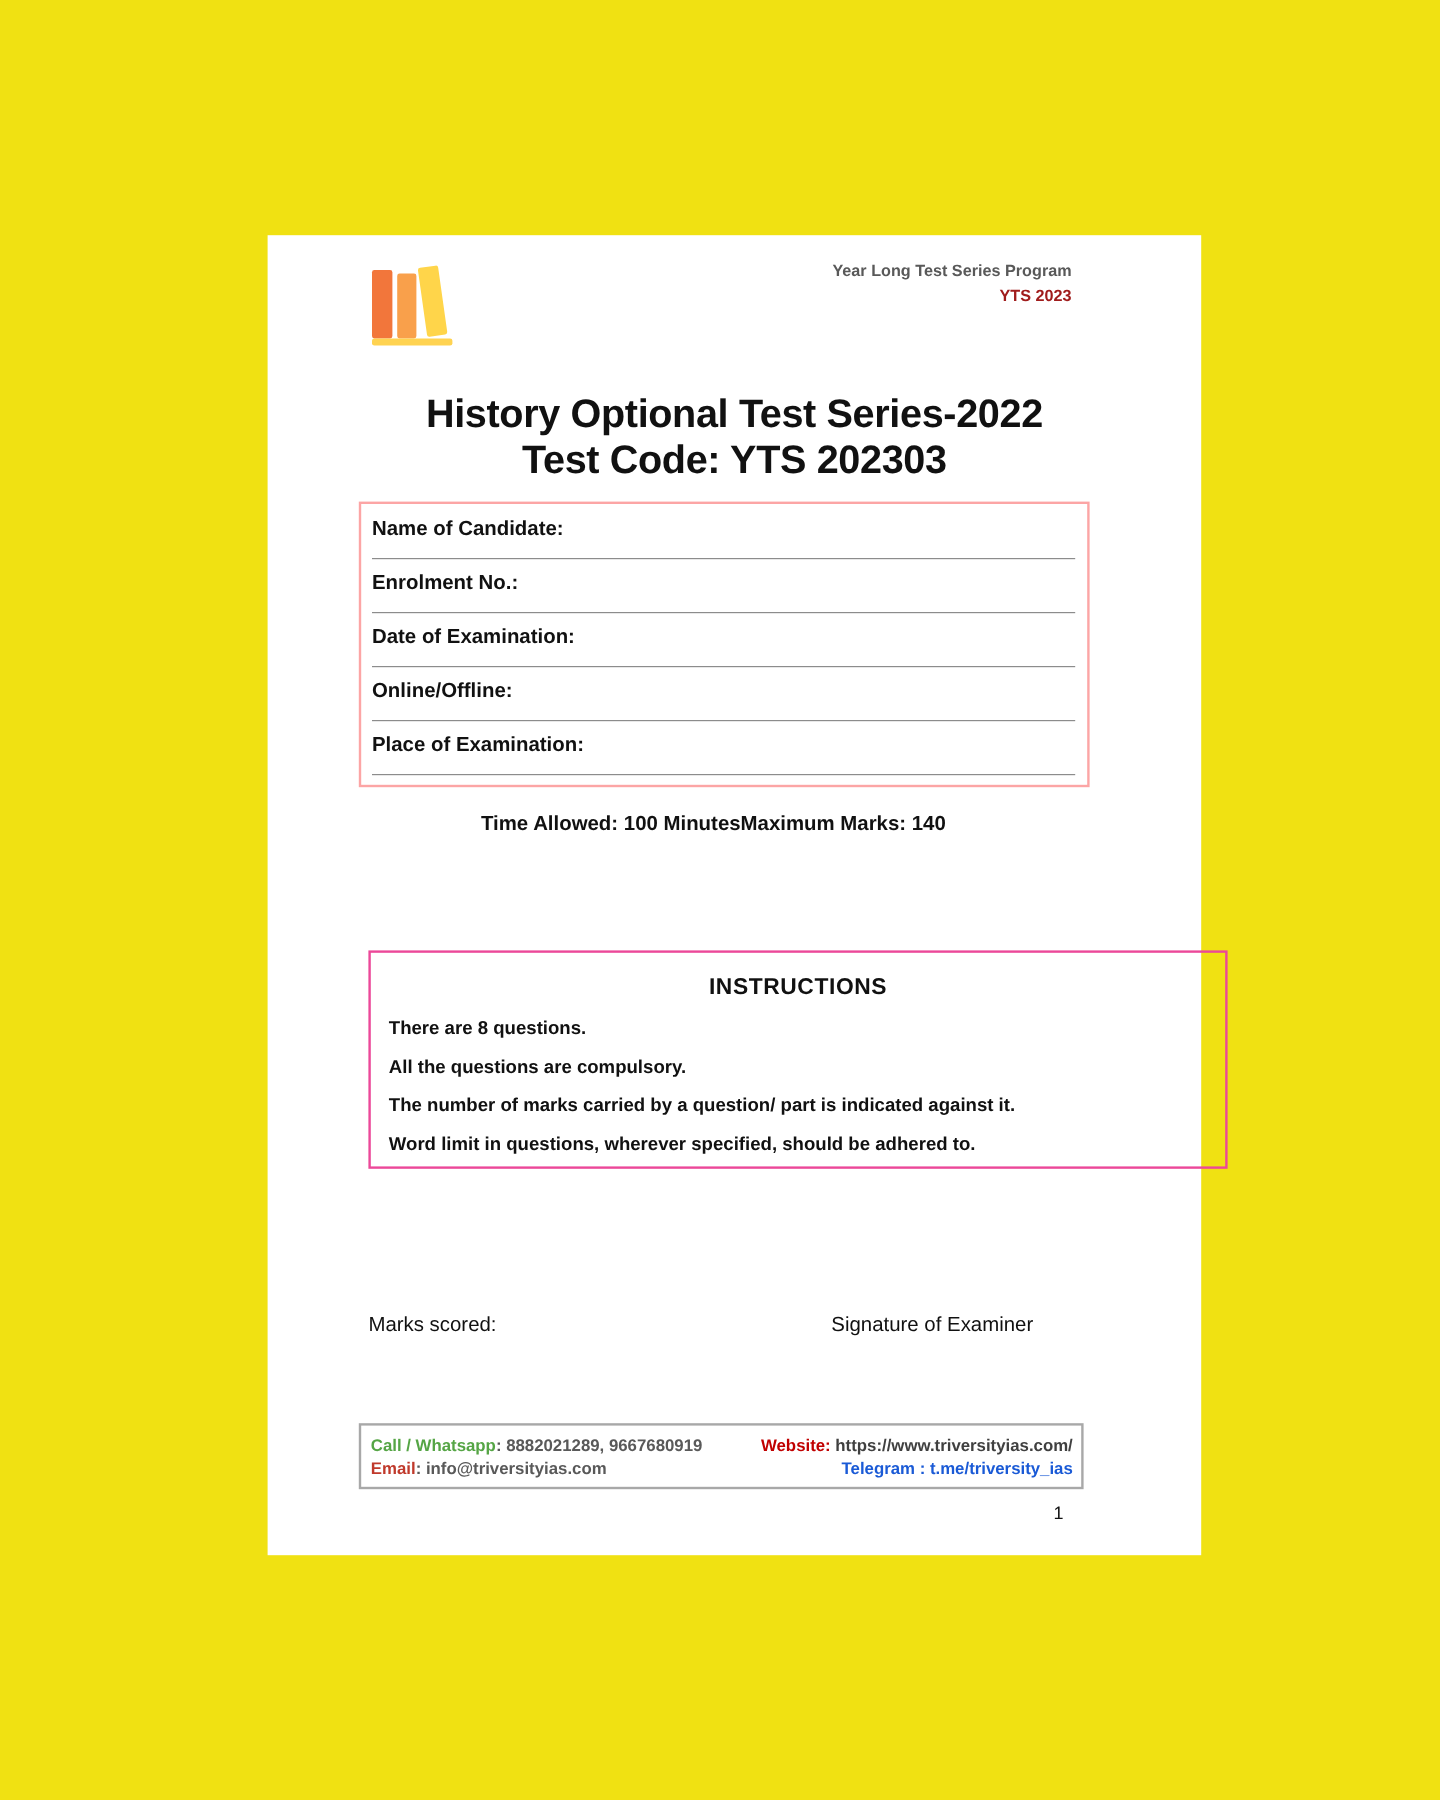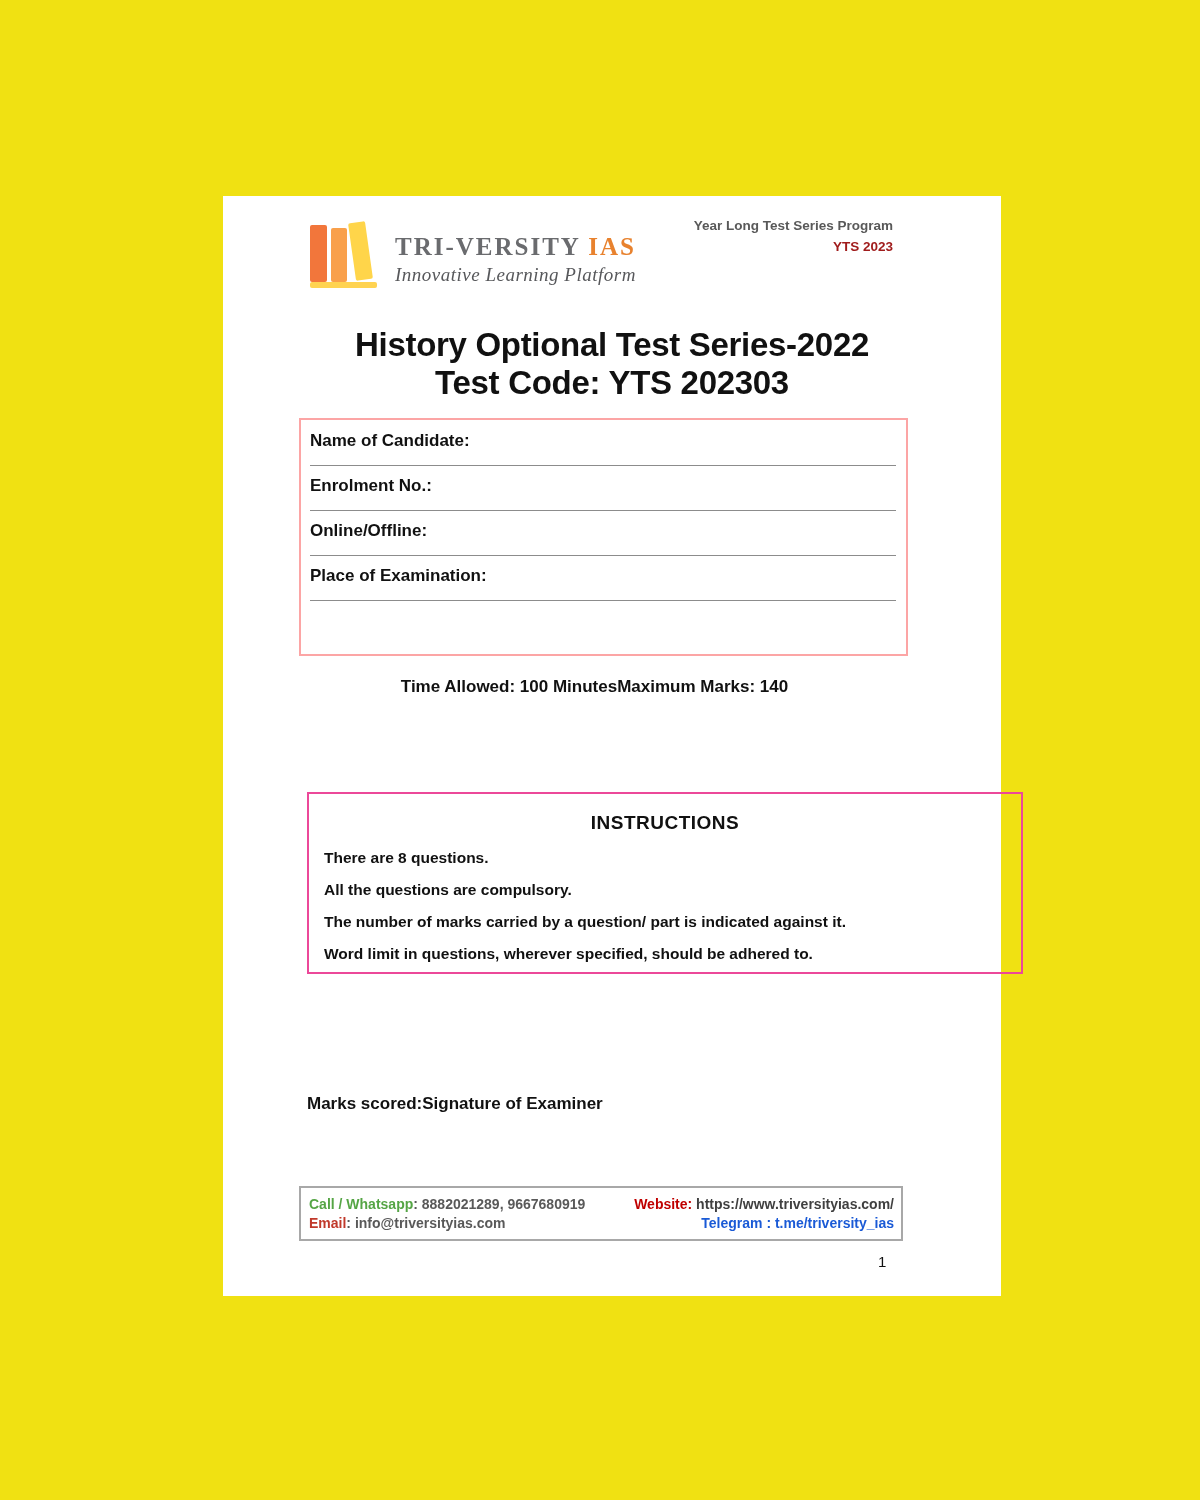--- a/index.html
+++ b/index.html
@@ -41,22 +41,22 @@
   .meta-row{position:absolute;left:76px;right:111px;top:481px;display:flex;justify-content:center;
             font-weight:bold;font-size:17px;color:var(--ink);}
 
   
   .instructions{position:absolute;left:84px;top:596px;width:716px;height:182px;border:2px solid #ec4899;}
   .instructions-title{text-align:center;margin-top:18px;font-weight:bold;font-size:19px;letter-spacing:0.5px;color:var(--ink);}
   .instruction-item{margin:16px 14px 0 15px;font-weight:bold;font-size:15.5px;line-height:16px;color:var(--ink);}
   .instruction-item:first-of-type{margin-top:22px;}
 
   
-  .result-row{position:absolute;left:84px;right:140px;top:898px;display:flex;justify-content:flex-start;
-              font-weight:bold;font-size:17px;color:var(--ink);}
+  .result-row{position:absolute;left:84px;right:140px;top:898px;display:flex;justify-content:space-between;
+              font-weight:normal;font-size:17px;color:var(--ink);}
 
   
   .footer-box{position:absolute;left:76px;top:990px;width:604px;height:55px;border:2px solid var(--fborder);
               display:flex;justify-content:space-between;padding:7px 7px 0 8px;
               font-weight:bold;font-size:14px;line-height:19px;color:var(--gray);}
   .footer-right{text-align:right;}
   .lbl-green{color:var(--green);}
   .lbl-red{color:var(--red);}
   .lbl-webred{color:var(--webred);text-align:center;}
   .val-dark{color:#404040;}
@@ -69,41 +69,40 @@
 
 <div class="page">
 
   <div class="logo">
     <div class="books">
       <div class="book1"></div>
       <div class="book2"></div>
       <div class="book3"></div>
       <div class="shelf"></div>
     </div>
-    <div class="logo-text">
-      <div class="brand"><span>TRI-VERSITY</span> <span class="ias">IAS</span></div>
-      <div class="tagline">Innovative Learning Platform</div>
-    </div>
   </div>
   <div class="header-right">
     <div class="program">Year Long Test Series Program</div>
     <div class="batch">YTS 2023</div>
   </div>
 
   <div class="title">
     <div>History Optional Test Series-2022</div>
     <div>Test Code: YTS 202303</div>
   </div>
 
   <div class="candidate-box">
     <div class="field">
       <div class="field-label">Name of Candidate:</div>
     </div>
     <div class="field">
       <div class="field-label">Enrolment No.:</div>
+    </div>
+    <div class="field">
+      <div class="field-label">Date of Examination:</div>
     </div>
     <div class="field">
       <div class="field-label">Online/Offline:</div>
     </div>
     <div class="field">
       <div class="field-label">Place of Examination:</div>
     </div>
   </div>
 
   <div class="meta-row">

